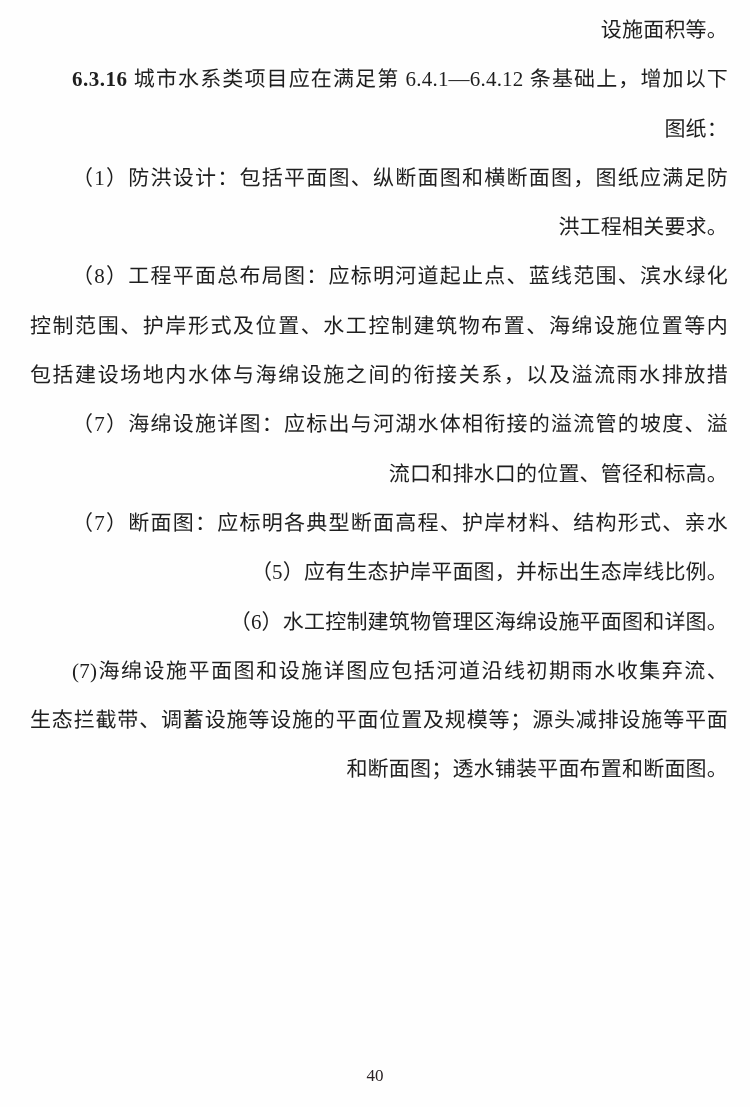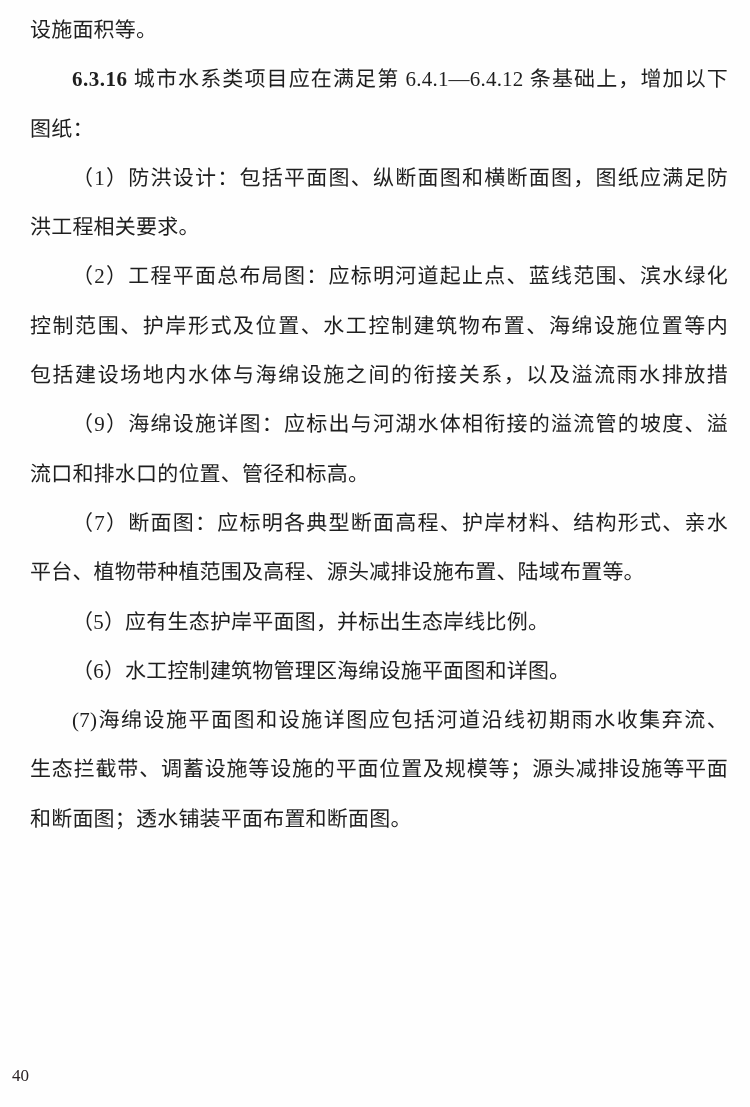--- a/index.html
+++ b/index.html
@@ -19,63 +19,63 @@
   }
   .doc-body {
     padding: 6px 22px 0 30px;
     font-size: 21px;
     line-height: 49.3px;
     letter-spacing: 0.2px;
   }
   .line {
     height: 49.3px;
     overflow: hidden;
-    text-align: left;
+    text-align: right;
     white-space: nowrap;
   }
   .line.fill {
     white-space: normal;
     text-align: justify;
     text-align-last: justify;
     text-justify: inter-character;
     font-family: Liberation Serif, serif;
   }
   .line.indent {
     text-indent: 42px;
   }
   .line b {
     font-weight: bold;
     letter-spacing: 0.5px;
   }
   .footer {
     position: absolute;
-    left: 12px;
+    left: 0;
     right: 0;
     top: 1066px;
+    text-align: center;
     font-size: 17px;
     color: #2a2224;
   }
 </style>
 </head>
 <body>
 
 <div class="page">
   <div class="doc-body">
       <div class="line">设施面积等。</div>
       <div class="line fill indent"><b>6.3.16</b> 城市水系类项目应在满足第 6.4.1—6.4.12 条基础上，增加以下</div>
       <div class="line">图纸：</div>
       <div class="line fill indent">（1）防洪设计：包括平面图、纵断面图和横断面图，图纸应满足防</div>
       <div class="line">洪工程相关要求。</div>
-      <div class="line fill indent">（2）工程平面总布局图：应标明河道起止点、蓝线范围、滨水绿化</div>
+      <div class="line fill indent">（8）工程平面总布局图：应标明河道起止点、蓝线范围、滨水绿化</div>
       <div class="line fill">控制范围、护岸形式及位置、水工控制建筑物布置、海绵设施位置等内容，</div>
       <div class="line fill">包括建设场地内水体与海绵设施之间的衔接关系，以及溢流雨水排放措施，</div>
-      <div class="line fill indent">（9）海绵设施详图：应标出与河湖水体相衔接的溢流管的坡度、溢</div>
+      <div class="line fill indent">（7）海绵设施详图：应标出与河湖水体相衔接的溢流管的坡度、溢</div>
       <div class="line">流口和排水口的位置、管径和标高。</div>
       <div class="line fill indent">（7）断面图：应标明各典型断面高程、护岸材料、结构形式、亲水</div>
-      <div class="line">平台、植物带种植范围及高程、源头减排设施布置、陆域布置等。</div>
       <div class="line indent">（5）应有生态护岸平面图，并标出生态岸线比例。</div>
       <div class="line indent">（6）水工控制建筑物管理区海绵设施平面图和详图。</div>
       <div class="line fill indent">(7)海绵设施平面图和设施详图应包括河道沿线初期雨水收集弃流、</div>
       <div class="line fill">生态拦截带、调蓄设施等设施的平面位置及规模等；源头减排设施等平面</div>
       <div class="line">和断面图；透水铺装平面布置和断面图。</div>
     </div>
   <div class="footer">40</div>
 </div>
 
 </body></html>

